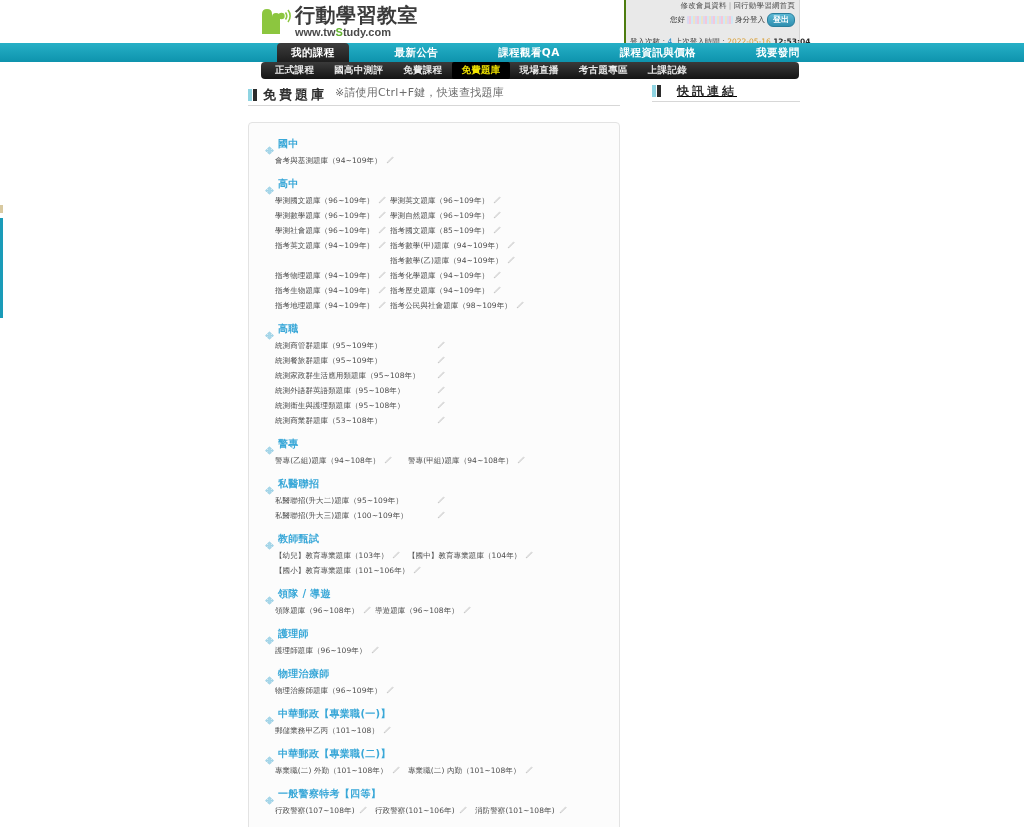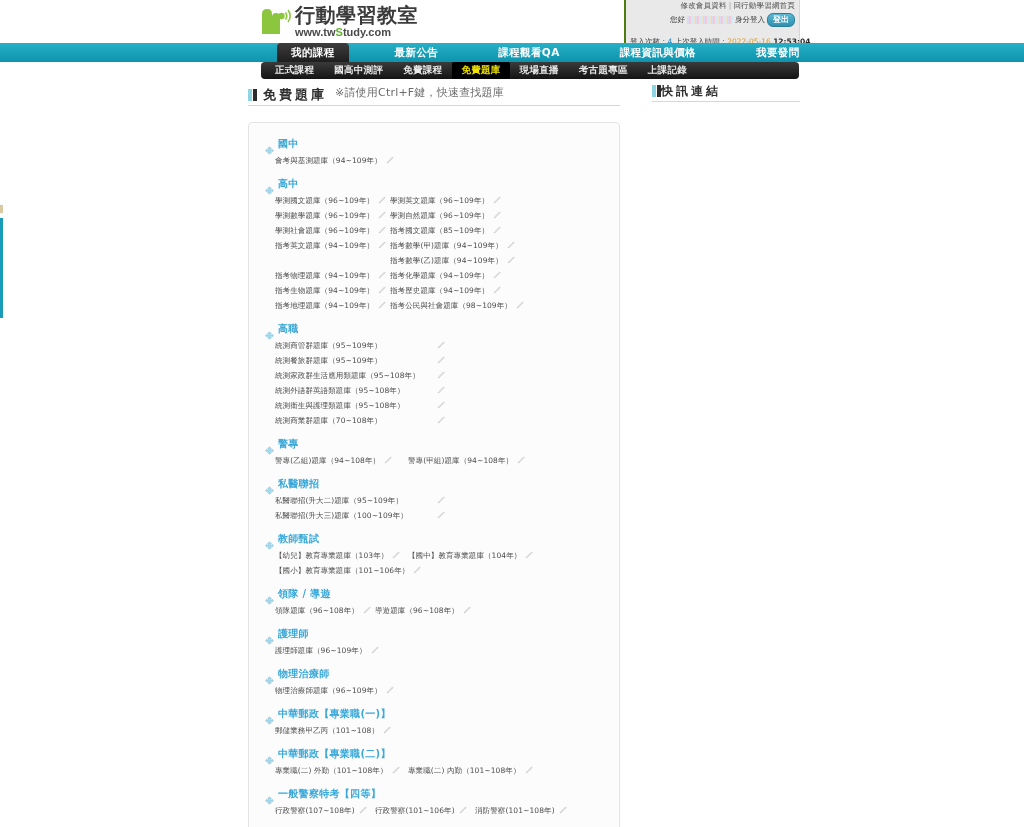--- a/index.html
+++ b/index.html
@@ -197,23 +197,24 @@
     margin-left: 3px; position: relative; flex: none;
   }
   
   .items .item { width: 115px; }
   .items.w-wide .item { width: 133px; }
   .items.w-xwide .item { width: 170px; justify-content: space-between; }
   .items.w-narrow .item { width: 100px; }
   .items.w-auto .item { width: auto; margin-right: 16px; }
 
   .side-head {
-    display: flex; align-items: flex-start; gap: 0;
+    display: flex; align-items: flex-start; gap: 16px;
     border-bottom: 1px solid #d7d7d7;
     padding-bottom: 4px;
+    text-decoration: underline;
   }
   .side-title {
     font-size: 12px; font-weight: bold; color: #2f2f2f;
     letter-spacing: 3px; line-height: 1;
   }
 </style>
 </head>
 <body>
 
 <div id="page">
@@ -486,21 +487,21 @@
               </div>
               <div class="item">
                 <span class="item-label">統測衛生與護理類題庫（95~108年）</span>
                 <span class="pencil"><svg width="9" height="9" viewBox="0 0 9 9">
                     <path d="M7.6 1.0 L8.2 1.6 L3.2 6.6 L2.2 6.9 L2.5 5.9 Z" fill="#e8e8e8" stroke="#b9b9b9" stroke-width="0.5"></path>
                     <path d="M6.9 1.7 L7.5 2.3" stroke="#c9c9c9" stroke-width="0.5"></path>
                     <path d="M2.3 6.2 L2.9 6.8" stroke="#b9b9b9" stroke-width="0.4"></path>
                   </svg></span>
               </div>
               <div class="item">
-                <span class="item-label">統測商業群題庫（70~108年）</span>
+                <span class="item-label">統測商業群題庫（53~108年）</span>
                 <span class="pencil"><svg width="9" height="9" viewBox="0 0 9 9">
                     <path d="M7.6 1.0 L8.2 1.6 L3.2 6.6 L2.2 6.9 L2.5 5.9 Z" fill="#e8e8e8" stroke="#b9b9b9" stroke-width="0.5"></path>
                     <path d="M6.9 1.7 L7.5 2.3" stroke="#c9c9c9" stroke-width="0.5"></path>
                     <path d="M2.3 6.2 L2.9 6.8" stroke="#b9b9b9" stroke-width="0.4"></path>
                   </svg></span>
               </div>
             </div>
           </div>
           <div class="group">
             <div class="group-head">

